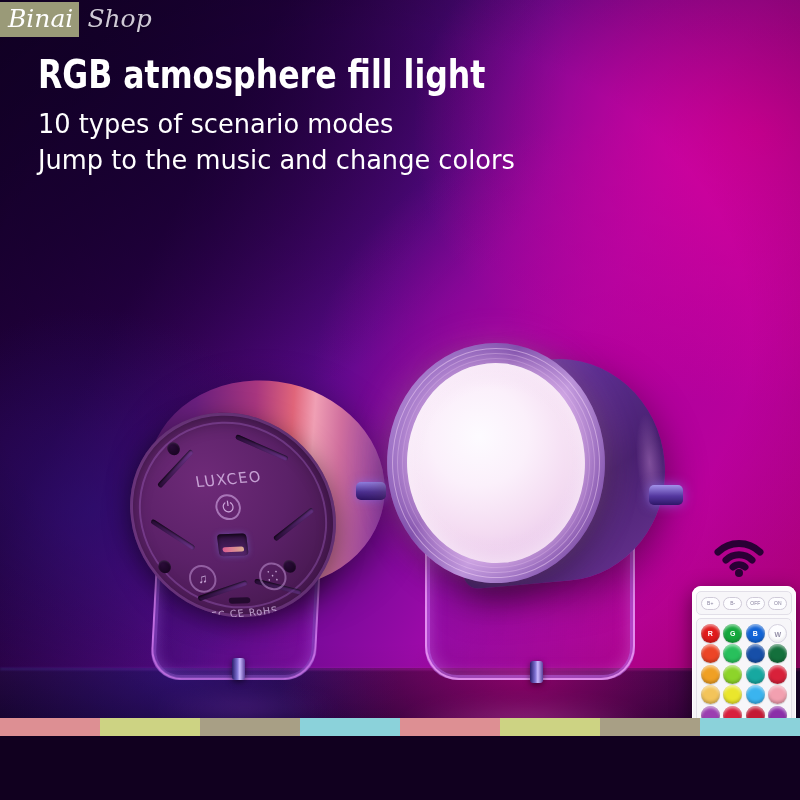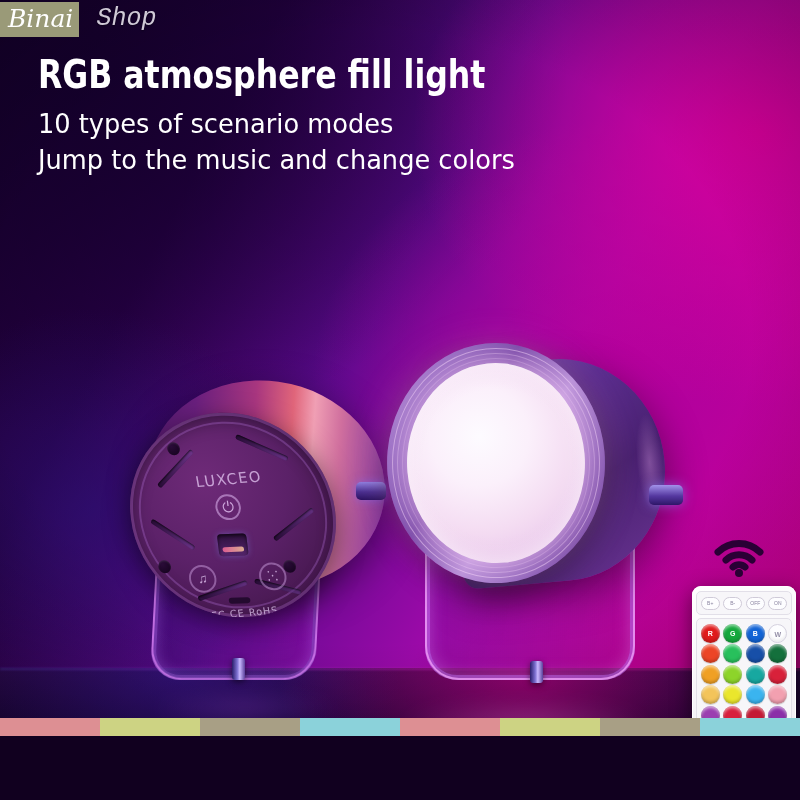--- a/index.html
+++ b/index.html
@@ -57,24 +57,23 @@
     z-index: 40;
   }
   .wm-a {
     background: #9a9a78;
     color: #ffffff;
     padding: 2px 6px 3px 8px;
     line-height: 30px;
   }
   .wm-b {
     color: #cfc9d6;
-    padding-left: 17px;
+    padding-left: 8px;
     line-height: 30px;
     text-shadow: 0 1px 2px rgba(0,0,0,0.35);
-    font-family: Liberation Mono, monospace;
   }
 
   
   .copy { position: absolute; left: 38px; top: 38px; z-index: 30; }
   .h-title {
     font-family: "DejaVu Sans", sans-serif;
     font-weight: bold;
     font-size: 60px;
     line-height: 62px;
     color: #ffffff;

